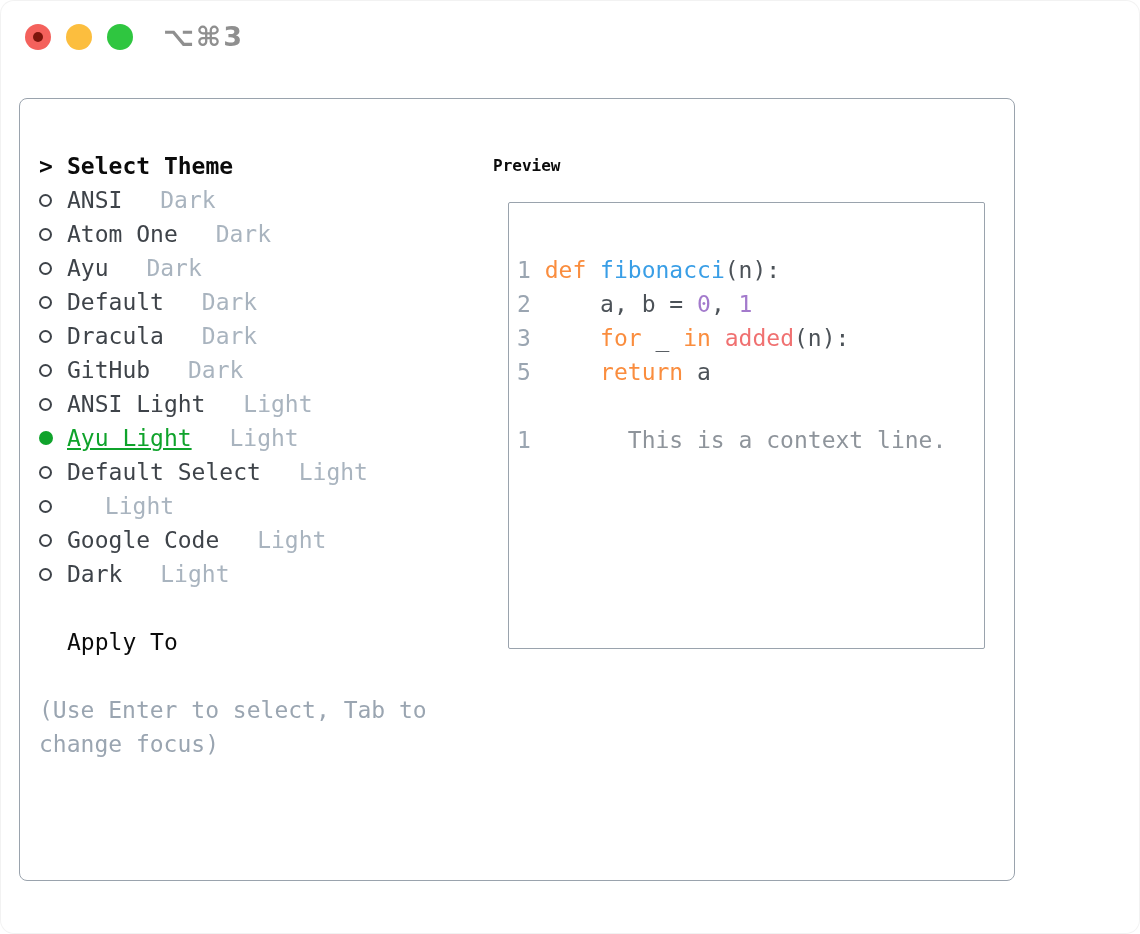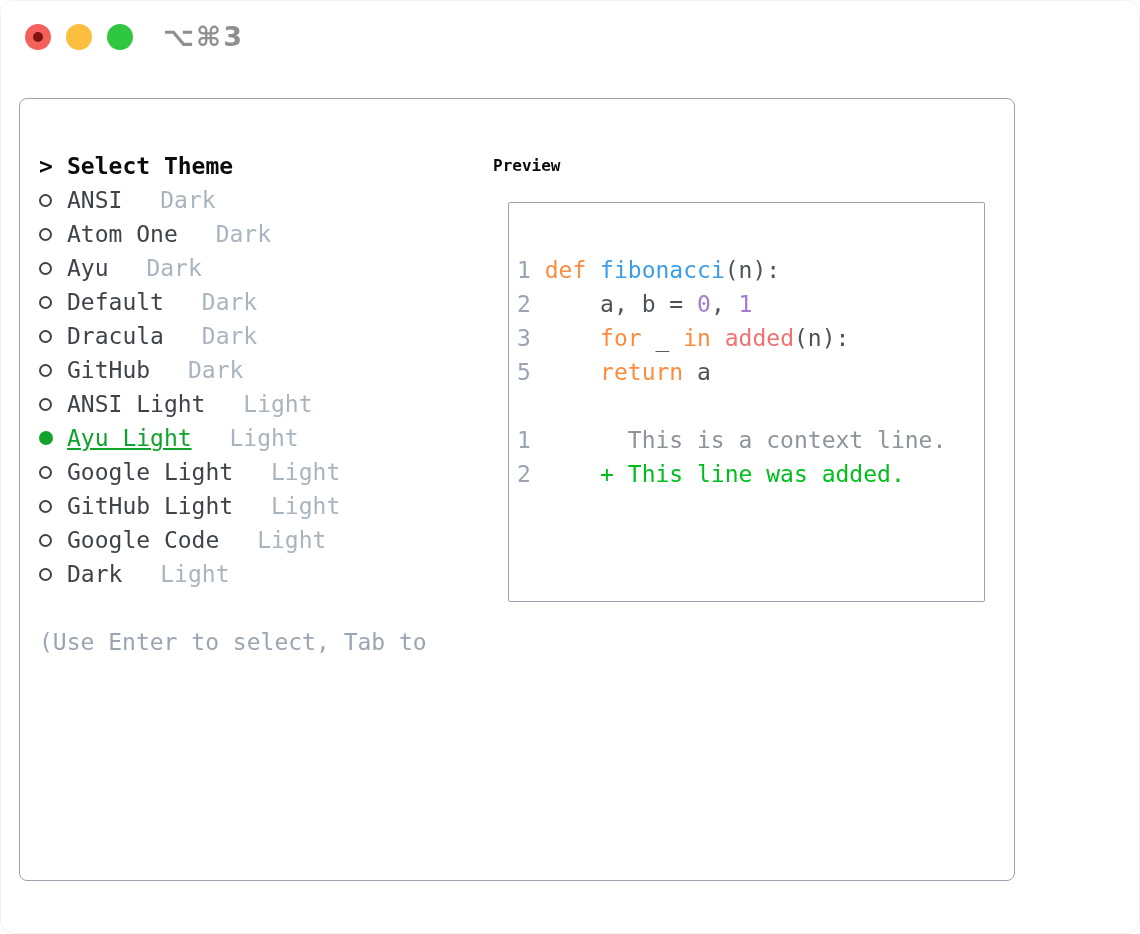--- a/index.html
+++ b/index.html
@@ -44,21 +44,21 @@
   .ivar{color:var(--variant_text);margin-left:24px;}
   .apply-hdr{margin-left:28px;color:var(--heading_text);}
   .gap{margin-top:34px;}
   .hint{color:var(--hint_text);text-align:center;}
   
   .preview-title{
     position:absolute;left:473px;top:50px;font-size:16px;line-height:34px;
     font-weight:700;color:var(--heading_text);
   }
   .preview-box{
-    position:absolute;left:488px;top:103px;width:477px;height:400px;
+    position:absolute;left:488px;top:103px;width:477px;height:447px;
     border:1.5px solid var(--panel_border);border-radius:2px;background:#fff;
     padding:16px 0 0 8px;box-sizing:border-box;overflow:hidden;
   }
   .pline{height:34px;line-height:34px;font-size:23px;white-space:pre;}
   .seg{white-space:pre;}
   .c-lineno{color:var(--line_number);}
   .c-kw{color:var(--syntax_keyword);}
   .c-fn{color:var(--syntax_function);}
   .c-num{color:var(--syntax_number);}
   .c-bi{color:var(--syntax_builtin);}
@@ -87,44 +87,47 @@
 
       <div id="theme-items">
           <div class="row"><span class="bullet"><i class="dot"></i></span><span class="iname">ANSI</span><span class="ivar"> Dark</span></div>
           <div class="row"><span class="bullet"><i class="dot"></i></span><span class="iname">Atom One</span><span class="ivar"> Dark</span></div>
           <div class="row"><span class="bullet"><i class="dot"></i></span><span class="iname">Ayu</span><span class="ivar"> Dark</span></div>
           <div class="row"><span class="bullet"><i class="dot"></i></span><span class="iname">Default</span><span class="ivar"> Dark</span></div>
           <div class="row"><span class="bullet"><i class="dot"></i></span><span class="iname">Dracula</span><span class="ivar"> Dark</span></div>
           <div class="row"><span class="bullet"><i class="dot"></i></span><span class="iname">GitHub</span><span class="ivar"> Dark</span></div>
           <div class="row"><span class="bullet"><i class="dot"></i></span><span class="iname">ANSI Light</span><span class="ivar"> Light</span></div>
           <div class="row"><span class="bullet"><i class="dot sel"></i></span><span class="iname sel">Ayu Light</span><span class="ivar"> Light</span></div>
-          <div class="row"><span class="bullet"><i class="dot"></i></span><span class="iname">Google Light</span><span class="ivar"> Light</span></div>
-          <div class="row"><span class="bullet"><i class="dot"></i></span><span class="iname">GitHub Light</span><span class="ivar"> Light</span></div>
+          <div class="row"><span class="bullet"><i class="dot"></i></span><span class="iname">Default Select</span><span class="ivar"> Light</span></div>
+          <div class="row"><span class="bullet"><i class="dot"></i></span><span class="ivar"> Light</span></div>
           <div class="row"><span class="bullet"><i class="dot"></i></span><span class="iname">Google Code</span><span class="ivar"> Light</span></div>
           <div class="row"><span class="bullet"><i class="dot"></i></span><span class="iname">Dark</span><span class="ivar"> Light</span></div>
         </div>
 
+      <div class="row apply-hdr gap">
+        <span>Apply To</span>
+      </div>
 
 
       <div id="hint-lines" class="gap">
           <div class="row hint">(Use Enter to select, Tab to</div>
+          <div class="row hint">change focus)</div>
         </div>
     </div>
 
     <div class="preview-title">Preview</div>
 
     <div class="preview-box">
       <div class="pline"></div>
       <div id="preview-code">
           <div class="pline"><span class="seg c-lineno">1 </span><span class="seg c-kw">def</span><span class="seg c-code"> </span><span class="seg c-fn">fibonacci</span><span class="seg c-code">(n):</span></div>
           <div class="pline"><span class="seg c-lineno">2 </span><span class="seg c-code">    a, b = </span><span class="seg c-num">0</span><span class="seg c-code">, </span><span class="seg c-num">1</span></div>
           <div class="pline"><span class="seg c-lineno">3 </span><span class="seg c-code">    </span><span class="seg c-kw">for</span><span class="seg c-code"> _ </span><span class="seg c-kw">in</span><span class="seg c-code"> </span><span class="seg c-bi">added</span><span class="seg c-code">(n):</span></div>
           <div class="pline"><span class="seg c-lineno">5 </span><span class="seg c-code">    </span><span class="seg c-kw">return</span><span class="seg c-code"> a</span></div>
         </div>
       <div class="pline"></div>
       <div id="preview-diff">
           <div class="pline"><span class="seg c-lineno">1 </span><span class="seg c-ctx">      This is a context line.</span></div>
-          <div class="pline"><span class="seg c-lineno">2 </span><span class="seg c-add">    + This line was added.</span></div>
         </div>
     </div>
 
   </div>
 </div>
 
 </body></html>

